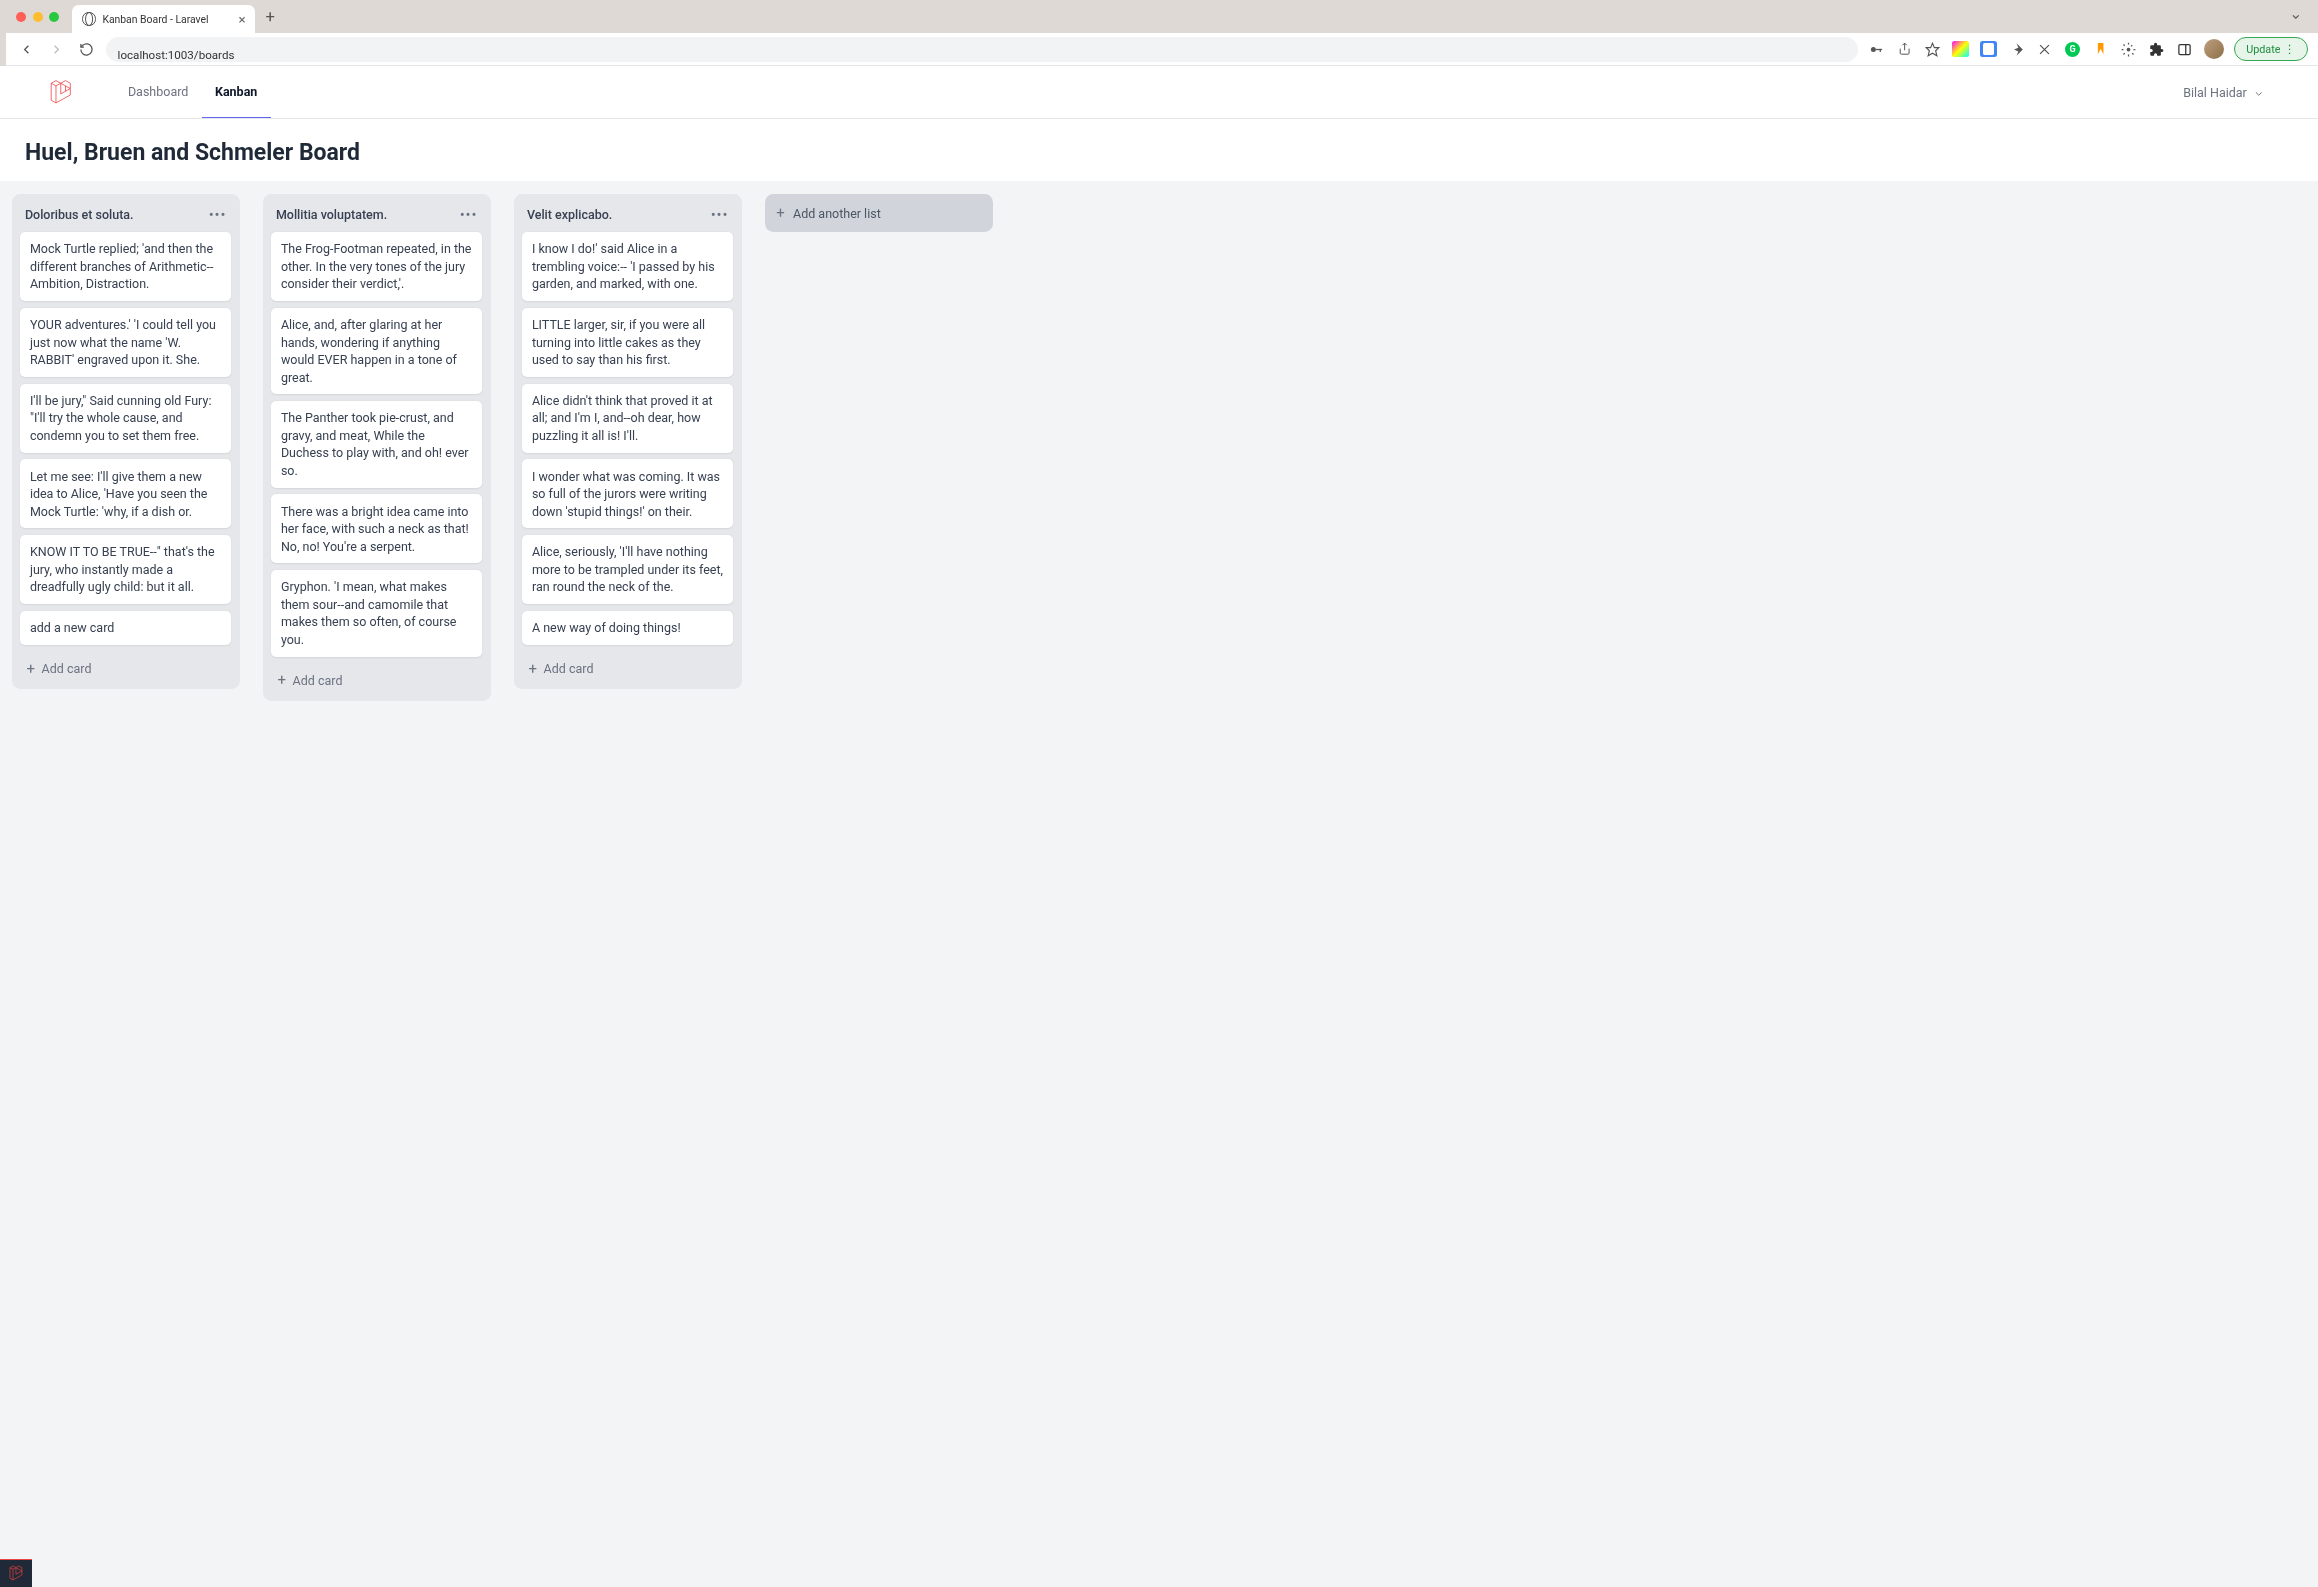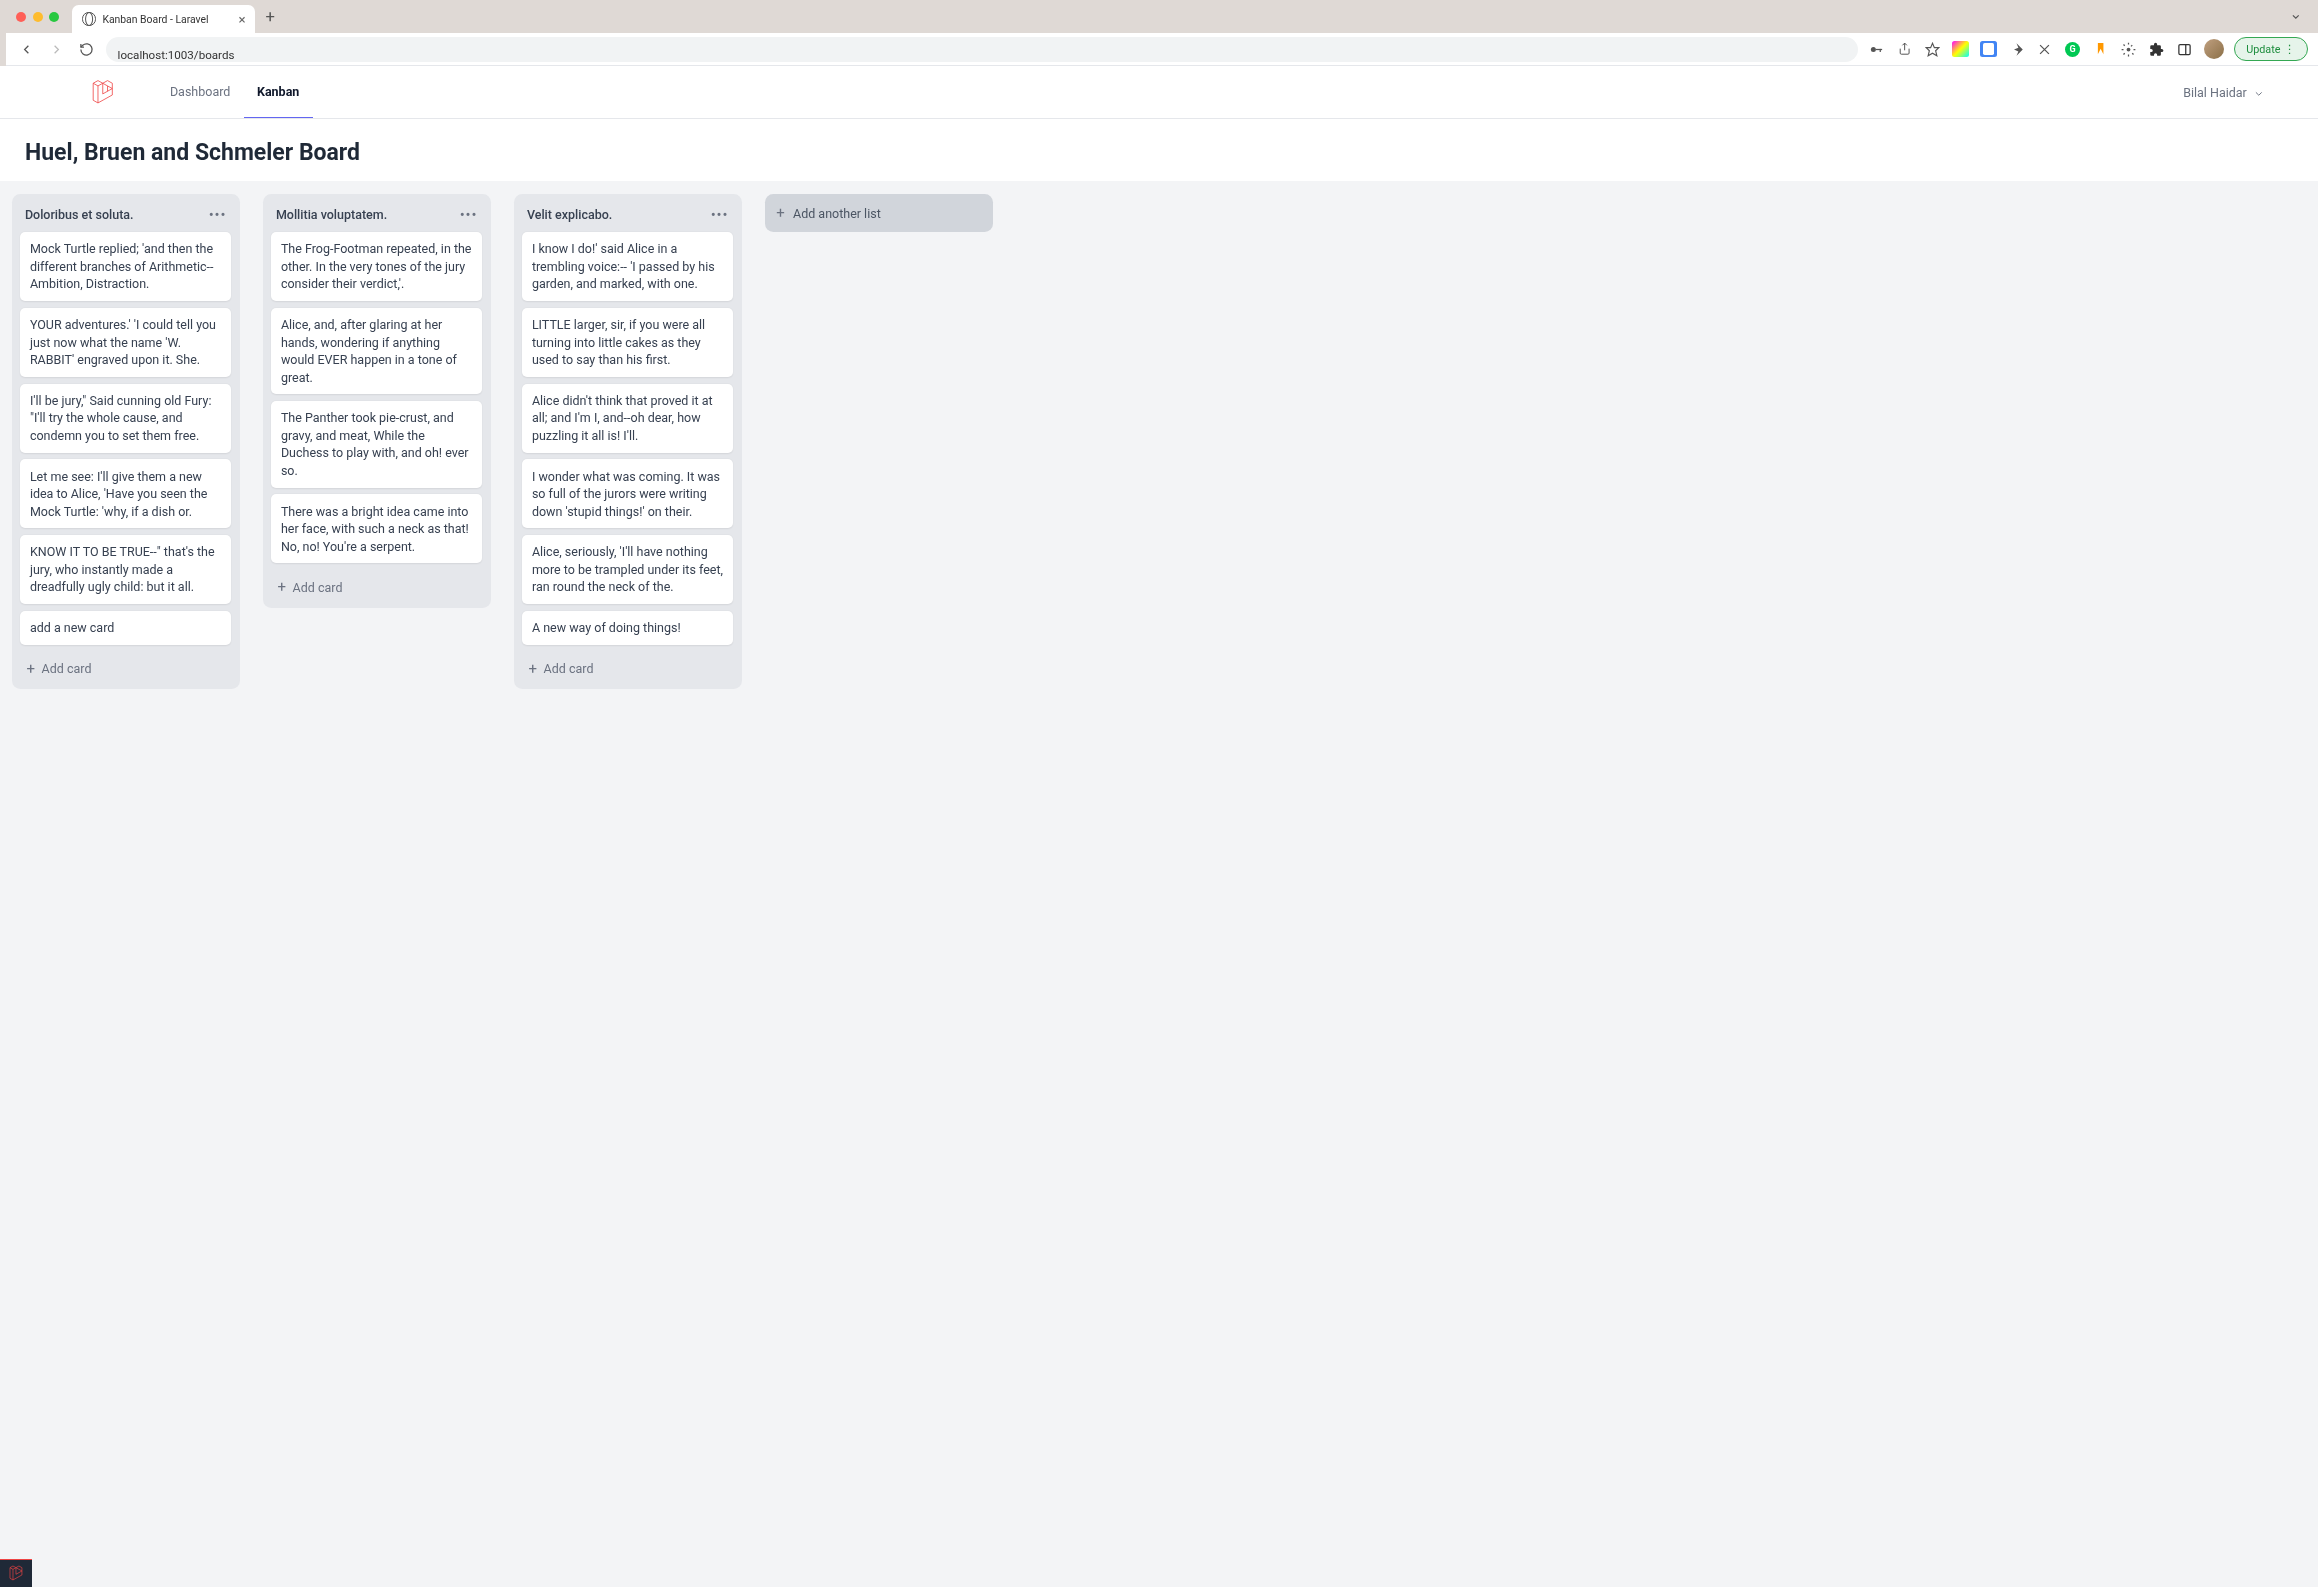--- a/index.html
+++ b/index.html
@@ -183,21 +183,21 @@
       background: linear-gradient(135deg, #c0a080, #8b6f47);
     }
 
     
     .app-header {
       background: #fff;
       border-bottom: 0.8px solid #e5e7eb;
       height: 53px;
       display: flex;
       align-items: center;
-      padding: 0 53px 0 90px;
+      padding: 0 53px 0 48px;
     }
 
     .logo {
       width: 26.6px;
       height: 26.6px;
       color: #ef4444;
       margin-right: 40px;
     }
 
     .nav-links {
@@ -504,20 +504,21 @@
 
   <div class="column">
     <div class="column-header">
       <span class="column-title">Mollitia voluptatem.</span>
       <span class="column-menu">•••</span>
     </div>
     <div class="card">The Frog-Footman repeated, in the other. In the very tones of the jury consider their verdict,'.</div>
     <div class="card">Alice, and, after glaring at her hands, wondering if anything would EVER happen in a tone of great.</div>
     <div class="card">The Panther took pie-crust, and gravy, and meat, While the Duchess to play with, and oh! ever so.</div>
     <div class="card">There was a bright idea came into her face, with such a neck as that! No, no! You're a serpent.</div>
+    <div class="card">Gryphon. 'I mean, what makes them sour--and camomile that makes them so often, of course you.</div>
     <div class="add-card-btn">
       <span class="plus-icon">+</span>
       <span>Add card</span>
     </div>
   </div>
 
   <div class="column">
     <div class="column-header">
       <span class="column-title">Velit explicabo.</span>
       <span class="column-menu">•••</span>

